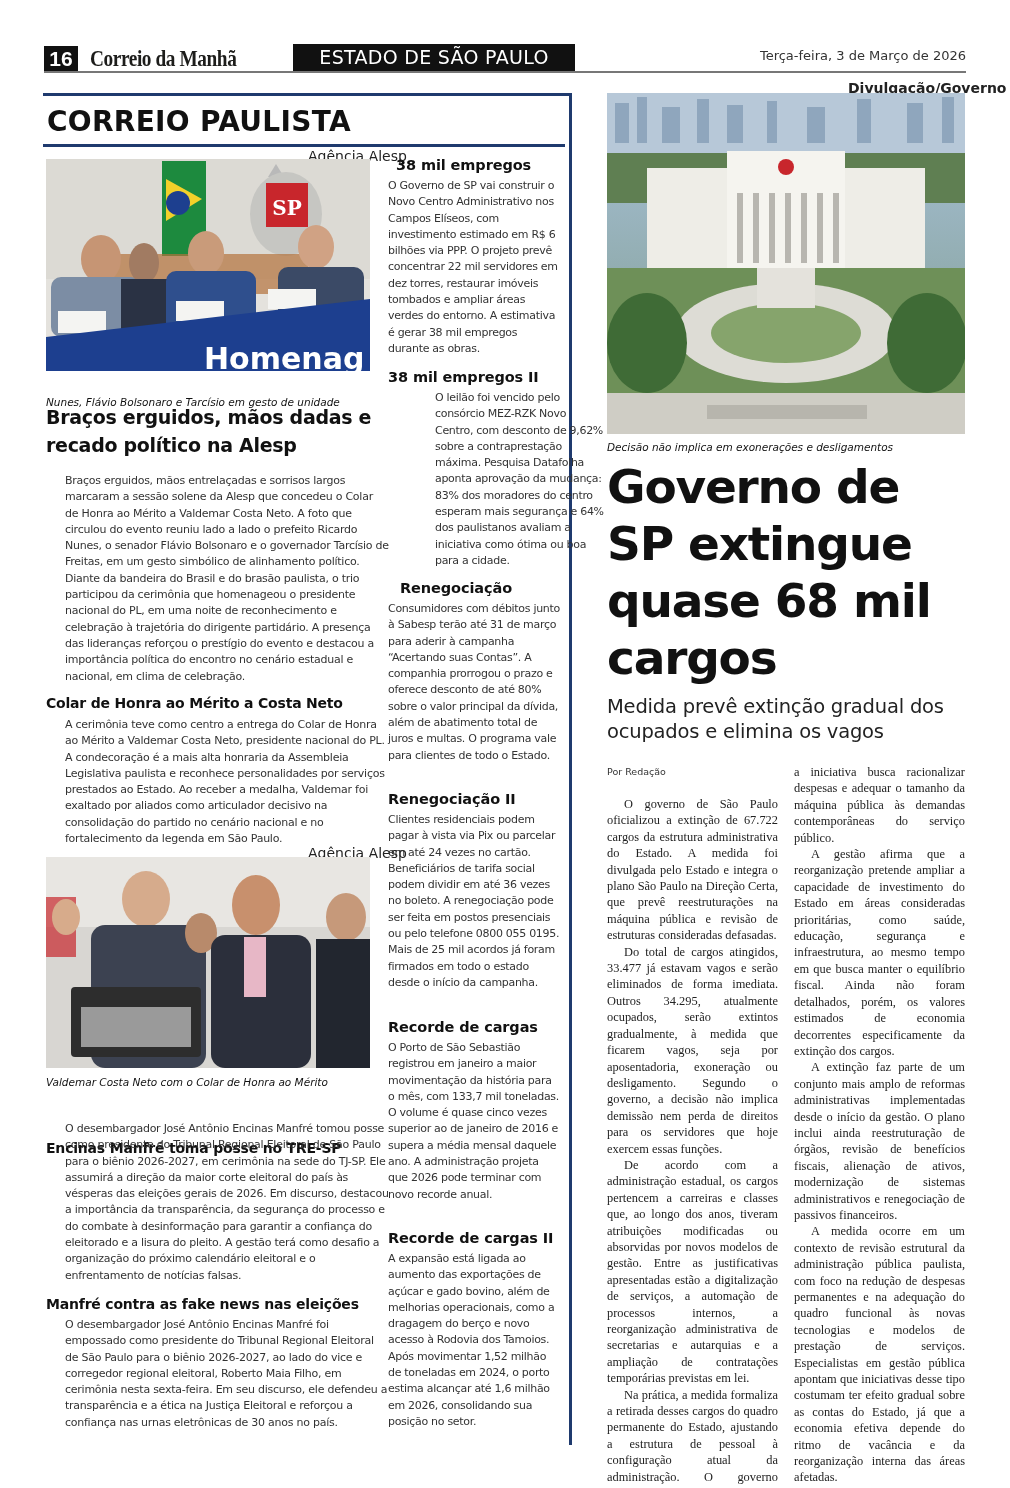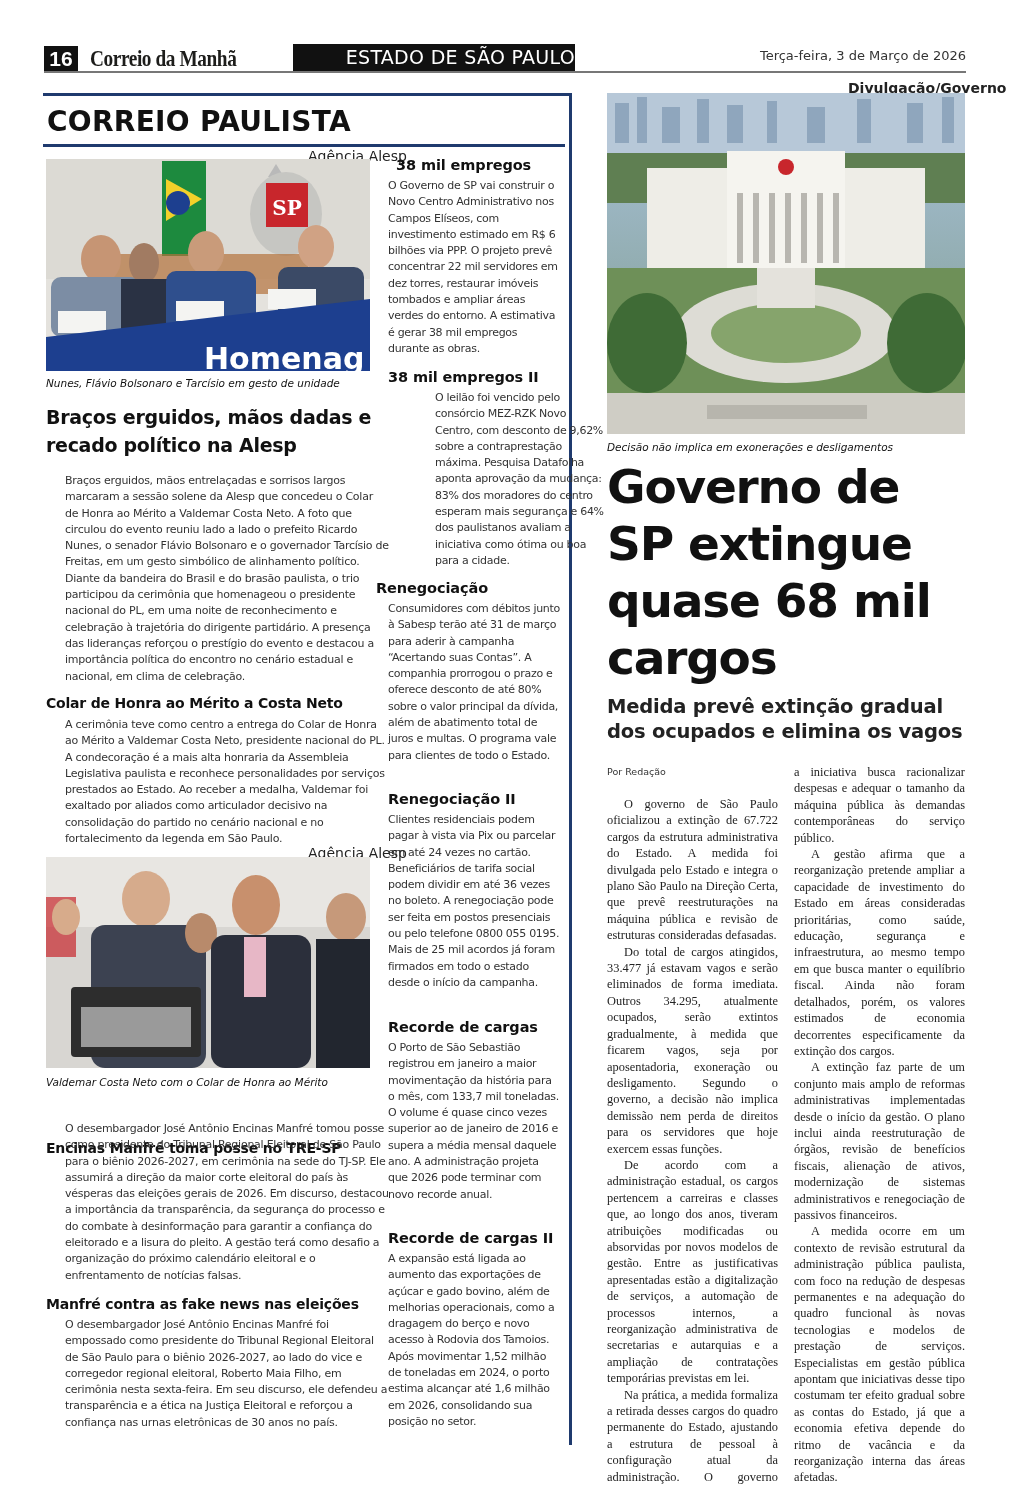--- a/index.html
+++ b/index.html
@@ -6,21 +6,21 @@
   html, body { width: 1010px; height: 1488px; background: #ffffff; overflow: hidden; }
   body { position: relative; font-family: "DejaVu Sans", sans-serif; color: #1d1d1b; }
 
   
   .masthead { position: absolute; left: 44px; top: 44px; width: 922px; height: 30px; }
   .page-num { position: absolute; left: 0; top: 2px; width: 34px; height: 26px; background: #111; color: #fff;
               font-family: "Liberation Sans", sans-serif; font-size: 21px; font-weight: bold; line-height: 26px; text-align: center; }
   .paper-name { position: absolute; left: 46px; top: 0; font-family: "Liberation Serif", serif; font-size: 23px;
                 line-height: 30px; letter-spacing: -0.5px; font-weight: bold; transform: scaleX(0.84); transform-origin: left center; }
   .section-label { position: absolute; left: 249px; top: 0; width: 282px; height: 27px; background: #111; color: #fff;
-                   font-family: "DejaVu Sans", sans-serif; font-size: 19px; line-height: 27px; text-align: right; letter-spacing: 0.3px; }
+                   font-family: "DejaVu Sans", sans-serif; font-size: 19px; line-height: 27px; text-align: center; letter-spacing: 0.3px; }
   .masthead-rule { position: absolute; left: 0; top: 27px; width: 922px; height: 2px; background: #777; }
   .date { position: absolute; right: 0; top: 4px; font-family: "DejaVu Sans", sans-serif; font-size: 13px; color: #333; }
 
   
   .cp-frame { position: absolute; left: 43px; top: 93px; width: 529px; height: 1352px;
               border-top: 3px solid #1f3a6e; border-right: 3px solid #1f3a6e; }
   .cp-title { position: absolute; left: 47px; top: 105px; font-family: "DejaVu Sans", sans-serif; font-weight: bold;
               font-size: 28px; letter-spacing: 0.3px; color: #111; }
   .cp-title-rule { position: absolute; left: 43px; top: 144px; width: 522px; height: 3px; background: #1f3a6e; }
 
@@ -33,21 +33,21 @@
   .sub-hd { position: absolute; font-family: "DejaVu Sans", sans-serif; font-weight: bold; font-size: 14px; color: #111; letter-spacing: -0.2px; white-space: nowrap; }
   .body-sans { position: absolute; font-family: "DejaVu Sans", sans-serif; font-size: 11px; line-height: 16.3px; color: #333; letter-spacing: -0.25px; margin-left: 19px; }
 
   .col2-hd { position: absolute; font-family: "DejaVu Sans", sans-serif; font-weight: bold; font-size: 14.5px; color: #111; white-space: nowrap; letter-spacing: -0.1px; }
   .col2-body { position: absolute; font-family: "DejaVu Sans", sans-serif; font-size: 11px; line-height: 16.3px; color: #333; width: 172px; letter-spacing: -0.3px; }
 
   
   .big-hd { position: absolute; left: 607px; top: 458px; width: 370px; font-family: "DejaVu Sans", sans-serif;
             font-size: 47px; line-height: 57px; color: #111; letter-spacing: -1.2px; font-weight: 600; }
   .deck { position: absolute; left: 607px; top: 694px; width: 370px; font-family: "DejaVu Sans", sans-serif;
-          font-size: 19.5px; line-height: 25px; color: #222; font-weight: 700; letter-spacing: -0.2px; }
+          font-size: 19.5px; line-height: 25px; color: #222; font-weight: 400; letter-spacing: -0.2px; }
   .byline { position: absolute; left: 607px; top: 766px; font-family: "DejaVu Sans", sans-serif; font-size: 9.5px; color: #333; }
   .serif-col { position: absolute; font-family: "Liberation Serif", serif; font-size: 12.4px; line-height: 16.4px;
                color: #222; text-align: justify; width: 171px; }
   .serif-col p { text-indent: 17px; }
   .serif-col p.noindent { text-indent: 0; }
 </style>
 </head>
 <body>
 
 <header class="masthead">
@@ -89,21 +89,21 @@
     <rect x="232" y="108" width="86" height="60" rx="10" fill="#3b4a66"></rect>
 
     <rect x="12" y="152" width="48" height="22" fill="#f4f4f2"></rect>
     <rect x="130" y="142" width="48" height="20" fill="#f4f4f2"></rect>
     <rect x="222" y="130" width="48" height="20" fill="#f4f4f2"></rect>
 
     <polygon points="0,178 324,140 324,212 0,212" fill="#1d3f8f"></polygon>
     <text x="158" y="210" font-family="DejaVu Sans, sans-serif" font-size="30" font-weight="bold" fill="#ffffff">Homenag</text>
   </svg>
 </div>
-<div class="caption" style="left:46px;top:377px;">Nunes, Flávio Bolsonaro e Tarcísio em gesto de unidade</div>
+<div class="caption" style="left:46px;top:396px;">Nunes, Flávio Bolsonaro e Tarcísio em gesto de unidade</div>
 
 <h2 class="headline-md" style="left:46px;top:403px;width:330px;">Braços erguidos, mãos dadas e recado político na Alesp</h2>
 <p class="body-sans" style="left:46px;top:473px;width:324px;text-align:left;">Braços erguidos, mãos entrelaçadas e sorrisos largos marcaram a sessão solene da Alesp que concedeu o Colar de Honra ao Mérito a Valdemar Costa Neto. A foto que circulou do evento reuniu lado a lado o prefeito Ricardo Nunes, o senador Flávio Bolsonaro e o governador Tarcísio de Freitas, em um gesto simbólico de alinhamento político. Diante da bandeira do Brasil e do brasão paulista, o trio participou da cerimônia que homenageou o presidente nacional do PL, em uma noite de reconhecimento e celebração à trajetória do dirigente partidário. A presença das lideranças reforçou o prestígio do evento e destacou a importância política do encontro no cenário estadual e nacional, em clima de celebração.</p>
 
 <h3 class="sub-hd" style="left:46px;top:695px;">Colar de Honra ao Mérito a Costa Neto</h3>
 <p class="body-sans" style="left:46px;top:717px;width:324px;">A cerimônia teve como centro a entrega do Colar de Honra ao Mérito a Valdemar Costa Neto, presidente nacional do PL. A condecoração é a mais alta honraria da Assembleia Legislativa paulista e reconhece personalidades por serviços prestados ao Estado. Ao receber a medalha, Valdemar foi exaltado por aliados como articulador decisivo na consolidação do partido no cenário nacional e no fortalecimento da legenda em São Paulo.</p>
 
 <div class="credit" style="left:308px;top:845px;">Agência Alesp</div>
 <div class="photo" style="left:46px;top:857px;width:324px;height:211px;">
   <svg width="324" height="211" viewBox="0 0 324 211">
@@ -132,21 +132,21 @@
 
 <h3 class="sub-hd" style="left:46px;top:1296px;">Manfré contra as fake news nas eleições</h3>
 <p class="body-sans" style="left:46px;top:1317px;width:324px;">O desembargador José Antônio Encinas Manfré foi empossado como presidente do Tribunal Regional Eleitoral de São Paulo para o biênio 2026-2027, ao lado do vice e corregedor regional eleitoral, Roberto Maia Filho, em cerimônia nesta sexta-feira. Em seu discurso, ele defendeu a transparência e a ética na Justiça Eleitoral e reforçou a confiança nas urnas eletrônicas de 30 anos no país.</p>
 
 <h3 class="col2-hd" style="left:388px;top:157px;margin-left:8px;">38 mil empregos</h3>
 <p class="col2-body" style="left:388px;top:178px;">O Governo de SP vai construir o Novo Centro Administrativo nos Campos Elíseos, com investimento estimado em R$ 6 bilhões via PPP. O projeto prevê concentrar 22 mil servidores em dez torres, restaurar imóveis tombados e ampliar áreas verdes do entorno. A estimativa é gerar 38 mil empregos durante as obras.</p>
 
 <h3 class="col2-hd" style="left:388px;top:369px;">38 mil empregos II</h3>
 <p class="col2-body" style="left:388px;top:390px;margin-left:47px;">O leilão foi vencido pelo consórcio MEZ-RZK Novo Centro, com desconto de 9,62% sobre a contraprestação máxima. Pesquisa Datafolha aponta aprovação da mudança: 83% dos moradores do centro esperam mais segurança e 64% dos paulistanos avaliam a iniciativa como ótima ou boa para a cidade.</p>
 
-<h3 class="col2-hd" style="left:376px;top:580px;">Renegociação</h3>
+<h3 class="col2-hd" style="left:400px;top:580px;">Renegociação</h3>
 <p class="col2-body" style="left:388px;top:601px;">Consumidores com débitos junto à Sabesp terão até 31 de março para aderir à campanha “Acertando suas Contas”. A companhia prorrogou o prazo e oferece desconto de até 80% sobre o valor principal da dívida, além de abatimento total de juros e multas. O programa vale para clientes de todo o Estado.</p>
 
 <h3 class="col2-hd" style="left:388px;top:791px;">Renegociação II</h3>
 <p class="col2-body" style="left:388px;top:812px;">Clientes residenciais podem pagar à vista via Pix ou parcelar em até 24 vezes no cartão. Beneficiários de tarifa social podem dividir em até 36 vezes no boleto. A renegociação pode ser feita em postos presenciais ou pelo telefone 0800 055 0195. Mais de 25 mil acordos já foram firmados em todo o estado desde o início da campanha.</p>
 
 <h3 class="col2-hd" style="left:388px;top:1019px;">Recorde de cargas</h3>
 <p class="col2-body" style="left:388px;top:1040px;">O Porto de São Sebastião registrou em janeiro a maior movimentação da história para o mês, com 133,7 mil toneladas. O volume é quase cinco vezes superior ao de janeiro de 2016 e supera a média mensal daquele ano. A administração projeta que 2026 pode terminar com novo recorde anual.</p>
 
 <h3 class="col2-hd" style="left:388px;top:1230px;">Recorde de cargas II</h3>
 <p class="col2-body" style="left:388px;top:1251px;">A expansão está ligada ao aumento das exportações de açúcar e gado bovino, além de melhorias operacionais, como a dragagem do berço e novo acesso à Rodovia dos Tamoios. Após movimentar 1,52 milhão de toneladas em 2024, o porto estima alcançar até 1,6 milhão em 2026, consolidando sua posição no setor.</p>

